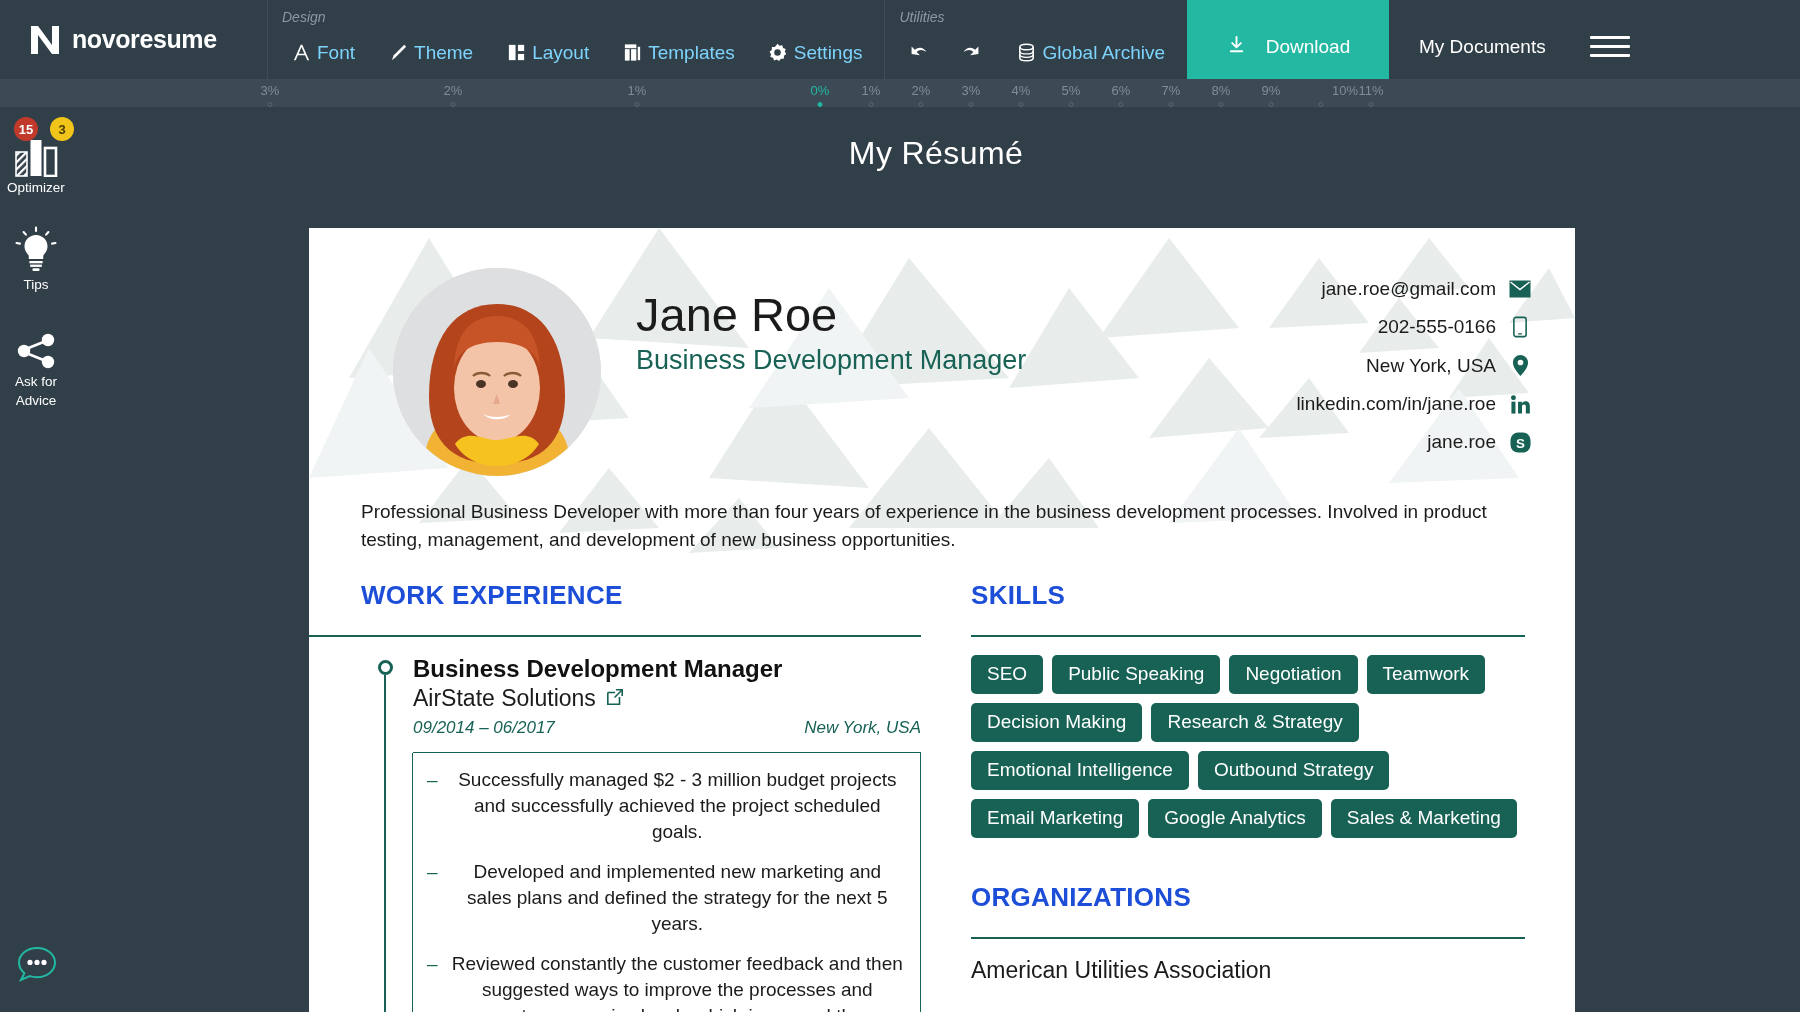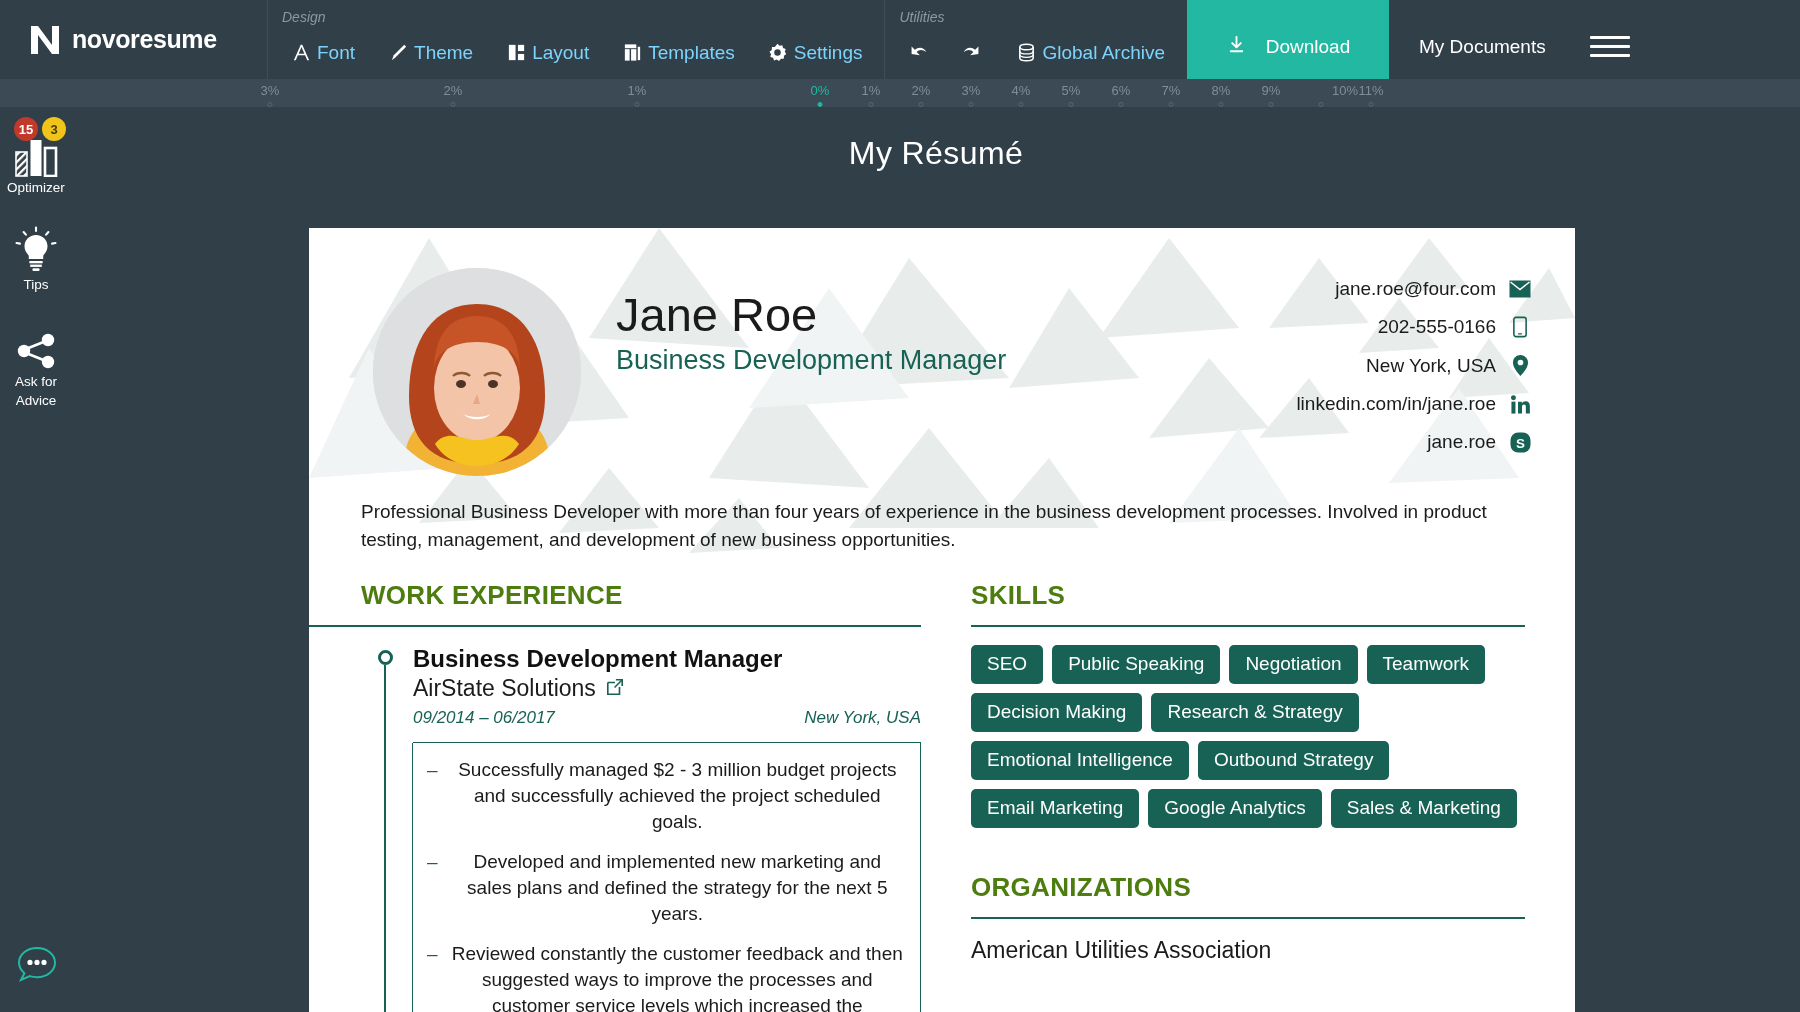--- a/index.html
+++ b/index.html
@@ -65,21 +65,21 @@
   
   #sidebar {
     position:absolute; left:0; top:107px; width:72px; height:905px;
     background:#313f49;
   }
   .side-item {
     width:72px; text-align:center; color:#fff; cursor:pointer;
     position:relative; margin-top:14px;
   }
   .side-item .side-label { font-size:13.5px; line-height:16px; margin-top:3px; display:block; }
-  .badges { position:absolute; left:14px; top:-4px; display:flex; gap:4px; z-index:3; }
+  .badges { position:absolute; left:14px; top:-4px; display:flex; gap:12px; z-index:3; }
   .badge {
     width:24px; height:24px; border-radius:50%; color:#fff; font-size:13px;
     font-weight:bold; display:flex; align-items:center; justify-content:center;
   }
   .badge.red { background:#c0392b; }
   .badge.yellow { background:#f0c419; color:#4a3c00; }
   .icon-box { height:56px; display:flex; align-items:flex-end; justify-content:center; }
   #chat-bubble {
     position:absolute; left:14px; bottom:24px; width:46px; height:46px; cursor:pointer;
   }
@@ -91,21 +91,21 @@
     letter-spacing:0.4px;
   }
 
   
   #page {
     position:absolute; left:309px; top:228px; width:1266px; height:784px;
     background:#fff; overflow:hidden;
   }
   #tri-bg { position:absolute; left:0; top:0; width:1266px; height:330px; }
 
-  #res-head { position:relative; padding:30px 44px 0 44px; display:flex; }
+  #res-head { position:relative; padding:30px 44px 0 44px; display:flex;margin-left:20px; }
   #photo {
     width:208px; height:208px; border-radius:50%; flex:0 0 auto;
     margin-left:20px; margin-top:10px; overflow:hidden; position:relative;
     background:#dcdfe1;
   }
   #name-block { padding-left:35px; padding-top:32px; flex:1 1 auto; }
   #full-name { font-size:47px; color:#1b1b1b; font-weight:normal; line-height:1.05; }
   #job-title { font-size:27px; color:#176255; margin-top:6px; }
 
   #contact { padding-top:20px; text-align:right; flex:0 0 auto; }
@@ -119,22 +119,22 @@
   #summary {
     position:relative; padding:0 50px 0 52px; margin-top:22px;
     font-size:19px; line-height:28px; color:#1b1b1b;
   }
 
   #cols { display:flex; padding:0 50px 0 52px; margin-top:26px; position:relative; }
   #col-left { width:610px; flex:0 0 auto; padding-right:50px; }
   #col-right { flex:1 1 auto; }
 
   .sec-title {
-    font-size:26px; font-weight:bold; color:#4d7c0f; letter-spacing:0.3px;
-    padding-bottom:14px;
+    font-size:26px; font-weight:bold; color:#1d4ed8; letter-spacing:0.3px;
+    padding-bottom:24px;
   }
   .sec-rule { border-bottom:2px solid #176255; margin-bottom:18px; }
   .sec-rule.wide { margin-left:-52px; padding-left:52px; }
 
   .job { position:relative; padding-left:52px; }
   .job .bullet-dot {
     position:absolute; left:17px; top:5px; width:15px; height:15px;
     border:3px solid #176255; border-radius:50%; background:#fff; z-index:2;
   }
   .job .timeline {
@@ -439,21 +439,21 @@
       </svg>
     </div>
 
     <div id="name-block">
       <div id="full-name">Jane Roe</div>
       <div id="job-title">Business Development Manager</div>
     </div>
 
     <div id="contact">
       <div class="contact-row">
-        <span class="ctext">jane.roe@four.com</span>
+        <span class="ctext">jane.roe@gmail.com</span>
         <span class="cicon">
           <svg viewBox="0 0 22 18" width="22" height="18">
               <rect x="0.5" y="0.5" width="21" height="17" fill="#176255"></rect>
               <path d="M1.5 2 L11 9.5 L20.5 2" stroke="#fff" stroke-width="1.5" fill="none"></path>
             </svg>
         </span>
       </div>
       <div class="contact-row">
         <span class="ctext">202-555-0166</span>
         <span class="cicon">

